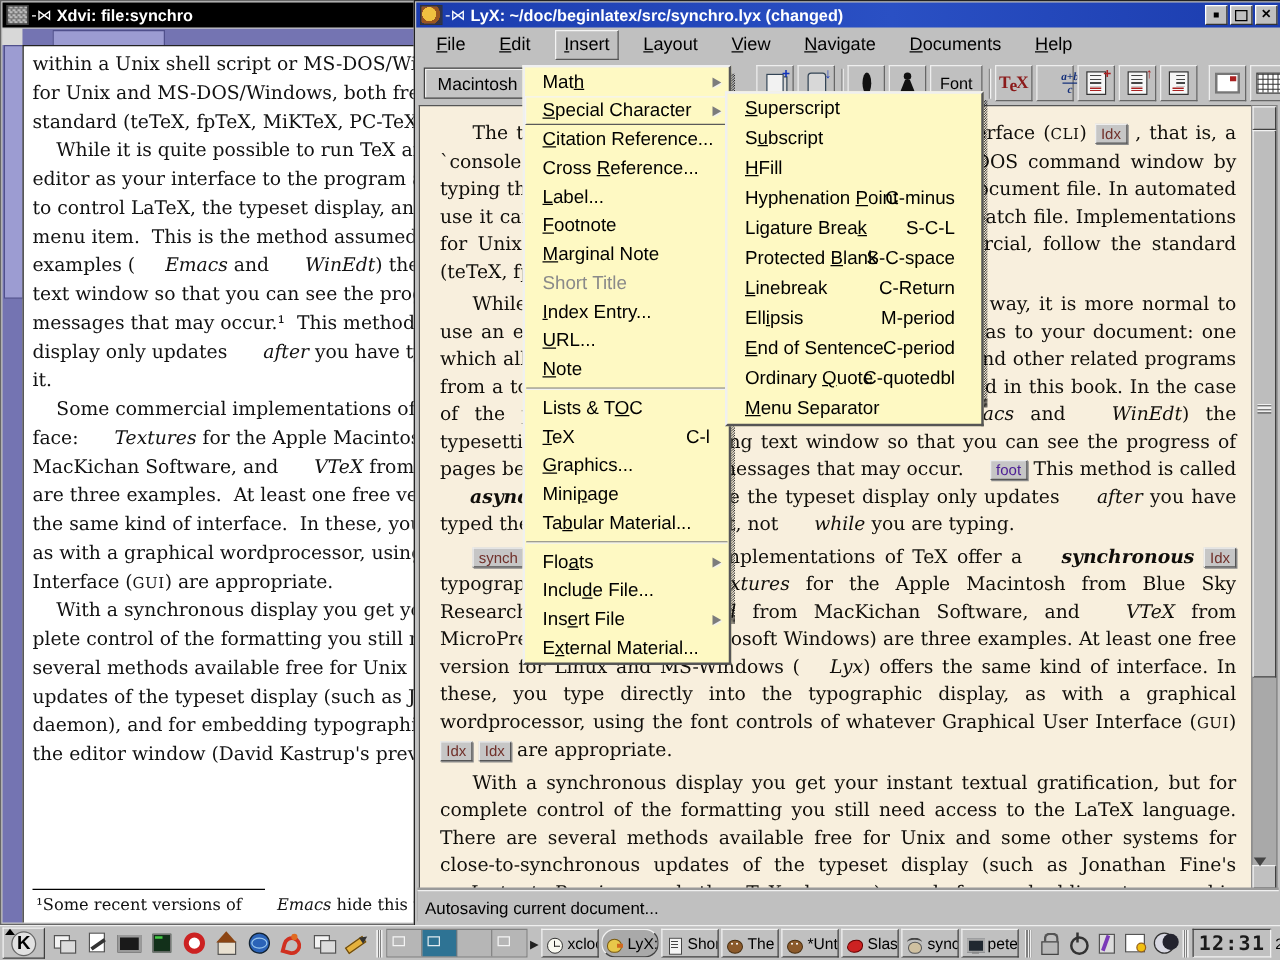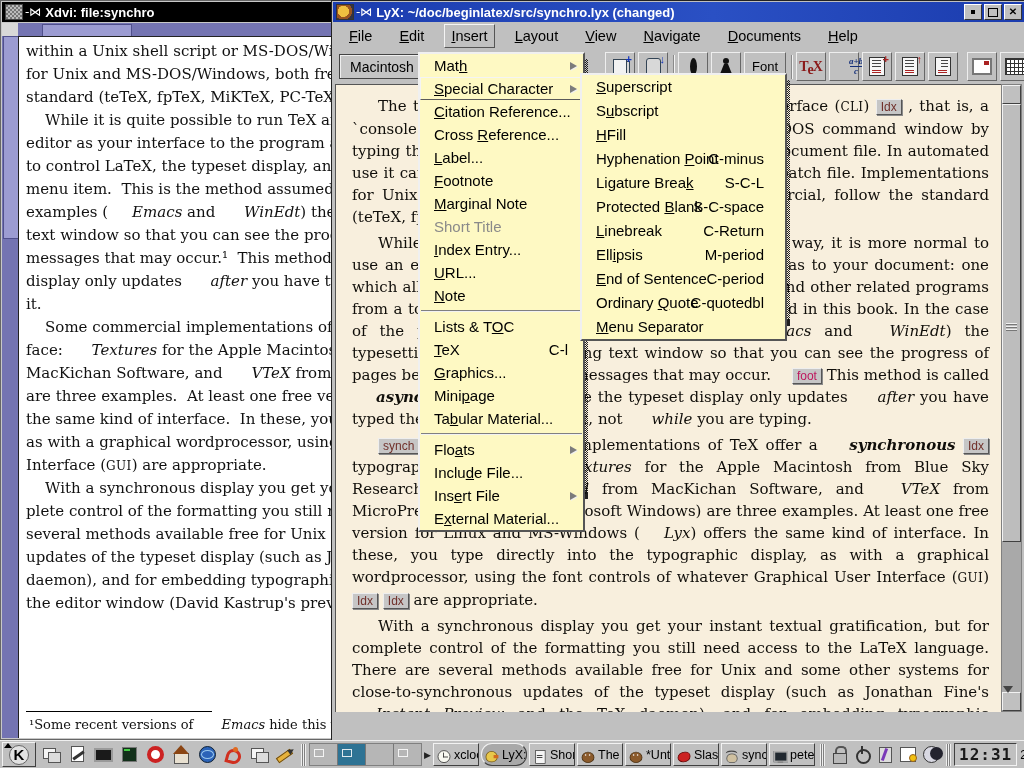--- a/index.html
+++ b/index.html
@@ -94,21 +94,21 @@
 
   .lyx-doc{position:absolute;left:3px;top:83px;right:22px;bottom:29px;background:#f8efdd;
        border-left:1px solid #555;border-top:1px solid #555;overflow:hidden;
        font:15px/22px "DejaVu Serif",serif;color:#100e0a;}
   .lyx-doc-inner{padding:10px 14px 0 16px;}
   .dpara{margin:0 0 4px 0;text-align:justify;text-indent:26px;}
   .inset{display:inline-block;background:#c6c6c6;color:#70302a;
        font:12px/14px "Liberation Sans",sans-serif;padding:0 4px;text-indent:0;
        border-top:1px solid #eee;border-left:1px solid #eee;border-right:1px solid #555;border-bottom:1px solid #555;
        box-shadow:1px 1px 0 #8a8a8a;}
-  .inset.foot{color:#be185d;margin-left:16px;}
+  .inset.foot{color:#4c1d95;margin-left:16px;}
   .sc{font-size:12px;letter-spacing:.4px;}
   .sel{background:#a8d7ea;}
   .sel::after{content:"";border-right:2px solid #000;margin-left:1px;}
 
   .vsb{position:absolute;right:3px;top:83px;width:19px;bottom:29px;background:#a9a9a9;
        border:1px solid #808080;}
   .vsb .sb-up{position:absolute;left:0;top:0;width:17px;height:17px;background:#c0c0c0;}
   .vsb .sb-down{position:absolute;left:0;bottom:0;width:17px;height:17px;background:#c0c0c0;}
   .tri-up{width:0;height:0;border-left:5px solid transparent;border-right:5px solid transparent;
        border-bottom:7px solid #444;margin:4px auto;}
@@ -367,20 +367,23 @@
     </div>
 
     <div class="vsb">
       <span class="sb-up out"><span class="tri-up"></span></span>
       <span class="thumb out">
           <span class="ridges"></span>
         </span>
       <span class="sb-down out"><span class="tri-down"></span></span>
     </div>
 
+    <div class="lyx-status">
+      <span>Autosaving current document...</span>
+    </div>
   </div>
 
   <div class="dither" id="im-sh-r"></div>
   <div class="dither" id="im-sh-b"></div>
   <div class="menu" id="insert-menu">
       <div class="menu-item"><span>Mat<u>h</u></span><span class="marrow"></span></div>
       <div class="menu-item hl"><span><u>S</u>pecial Character</span><span class="marrow"></span></div>
       <div class="menu-item"><span><u>C</u>itation Reference...</span></div>
       <div class="menu-item"><span>Cross <u>R</u>eference...</span></div>
       <div class="menu-item"><span><u>L</u>abel...</span></div>

